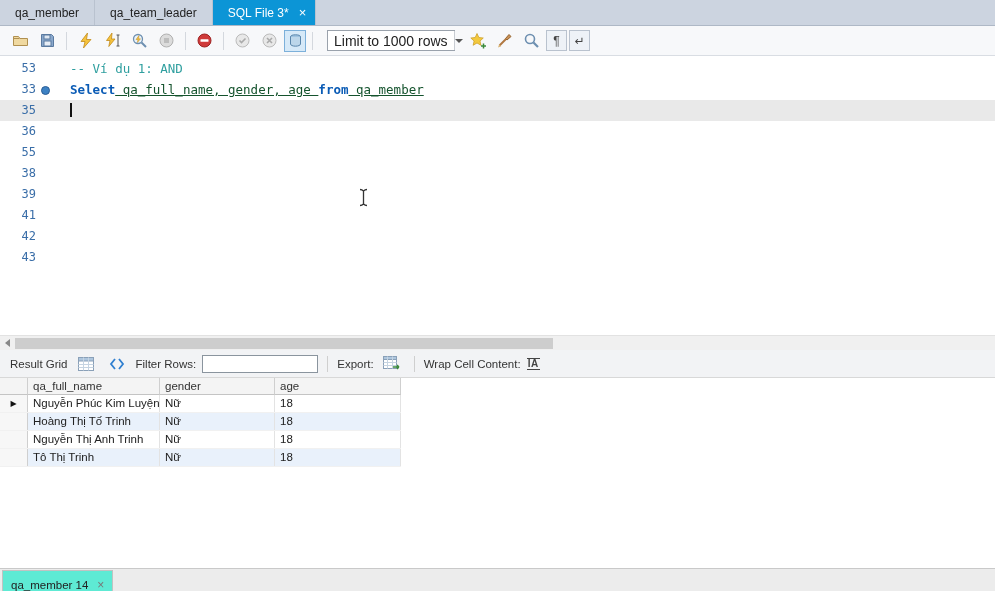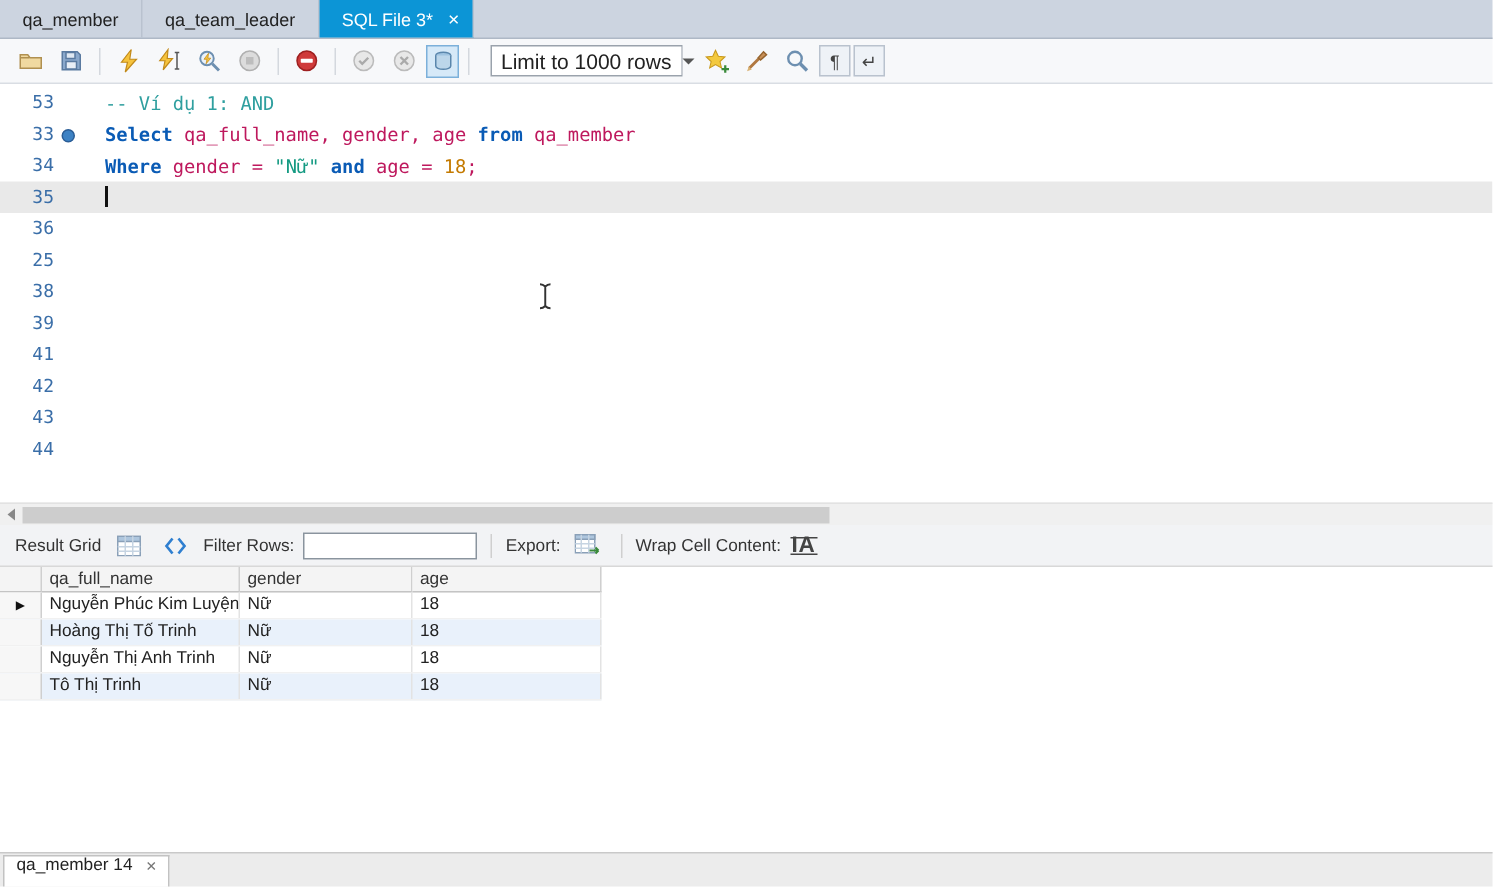--- a/index.html
+++ b/index.html
@@ -31,57 +31,57 @@
   .ed-line.current{background:#e9e9e9;}
   .ln{width:36px;text-align:right;color:#3a6ea8;flex:none;font-size:12px;}
   .mk{width:18px;flex:none;position:relative;}
   .mk.dot::after{content:"";position:absolute;left:5px;top:7px;width:9px;height:9px;border-radius:50%;
                  background:#3d82c4;border:1px solid #2a5d96;box-sizing:border-box;}
   .code{padding-left:16px;color:#111;}
   .kw{color:#0a5bb5;font-weight:bold;}
   .cm{color:#2f9f9f;}
   .st{color:#149a82;}
   .nu{color:#c47a00;}
-  .pl{color:#be185d;}
+  .pl{color:#14532d;text-decoration:underline;}
   .caret{display:inline-block;width:2px;height:14px;background:#111;vertical-align:-2px;}
 
   
   .hscroll{flex:none;height:15px;background:#f0f0f0;border-top:1px solid #e2e2e2;position:relative;box-sizing:border-box;}
   .sarrow{position:absolute;left:0;top:0;width:15px;height:14px;display:flex;align-items:center;justify-content:center;}
   .tri-left{width:0;height:0;border:4px solid transparent;border-right:5px solid #888;border-left:none;}
   .sthumb{position:absolute;left:15px;top:2px;width:538px;height:11px;background:#cdcdcd;}
 
   
   .resbar{flex:none;height:28px;background:#f2f3f5;border-bottom:1px solid #d8d8d8;display:flex;align-items:center;
           padding:0 10px;gap:6px;font-size:11.5px;box-sizing:border-box;}
   .lbl{color:#333;white-space:nowrap;}
   .filter{width:116px;height:18px;border:1px solid #8a949e;font-size:11.5px;padding:0 3px;box-sizing:border-box;
           font-family:"Liberation Sans","DejaVu Sans",sans-serif;}
   .vsep{width:1px;height:16px;background:#cfcfcf;margin:0 3px;flex:none;}
-  .ia{border-top:1.5px solid #444;border-bottom:1.5px solid #444;font-size:15px;font-weight:bold;color:#444;
+  .ia{border-top:1.5px solid #444;border-bottom:1.5px solid #444;font-size:10px;font-weight:bold;color:#444;
       line-height:10px;padding:0 1px;letter-spacing:.5px;}
 
   
   .gridarea{flex:1;background:#fff;position:relative;}
   .grid{position:absolute;left:0;top:0;}
   .ghead-row,.grow{display:flex;height:17px;line-height:16px;font-size:11.5px;}
   .gcell{box-sizing:border-box;padding:0 5px;border-right:1px solid #e3e3e3;overflow:hidden;white-space:nowrap;}
   .ghead-row .gcell{background:#f4f4f4;border-right:1px solid #cfcfcf;border-bottom:1px solid #c4c4c4;color:#333;}
   .gsel{width:28px;flex:none;background:#f7f7f7;border-right:1px solid #cfcfcf;display:flex;align-items:center;justify-content:center;padding:0;}
   .col0{width:132px;flex:none;}
   .col1{width:115px;flex:none;}
   .col2{width:126px;flex:none;}
   .grow{background:#fff;border-bottom:1px solid #f1f1f1;}
   .grow.alt{background:#e9f1fb;}
   .rowmark{font-size:8px;color:#111;}
 
   
   .bottombar{flex:none;height:23px;background:#ececec;border-top:1px solid #c9c9c9;display:flex;align-items:flex-end;
              padding-left:2px;box-sizing:border-box;}
-  .btab{height:21px;display:flex;align-items:flex-start;background:#ffffff;border:1px solid #c2c2c2;border-bottom:none;
+  .btab{height:21px;display:flex;align-items:flex-end;background:#5eead4;border:1px solid #c2c2c2;border-bottom:none;
         padding:0 8px;font-size:11.5px;gap:9px;box-sizing:border-box;}
   .bclose{color:#777;font-size:12px;line-height:1;}
 
   .mousecur{position:absolute;left:358px;top:188px;pointer-events:none;}
 </style>
 </head>
 <body>
 
 <div class="window">
 
@@ -192,30 +192,28 @@
     </span>
     <span class="boxed">
       <span>↵</span>
     </span>
   </div>
 
   <div class="editor">
     <div>
         <div class="ed-line"><span class="ln">53</span><span class="mk"></span><span class="code"><span class="cm">-- Ví dụ 1: AND</span></span></div>
         <div class="ed-line"><span class="ln">33</span><span class="mk dot"></span><span class="code"><span class="kw">Select</span><span class="pl"> qa_full_name, gender, age </span><span class="kw">from</span><span class="pl"> qa_member</span></span></div>
-        <div class="ed-line"><span class="ln">34</span><span class="mk"></span><span class="code"><span class="kw">Where</span><span class="pl"> gender = </span><span class="st">"Nữ"</span><span class="pl"> </span><span class="kw">and</span><span class="pl"> age = </span><span class="nu">18</span><span class="pl">;</span></span></div>
         <div class="ed-line current"><span class="ln">35</span><span class="mk"></span><span class="code"><span class="caret"></span></span></div>
         <div class="ed-line"><span class="ln">36</span><span class="mk"></span><span class="code"></span></div>
-        <div class="ed-line"><span class="ln">25</span><span class="mk"></span><span class="code"></span></div>
+        <div class="ed-line"><span class="ln">55</span><span class="mk"></span><span class="code"></span></div>
         <div class="ed-line"><span class="ln">38</span><span class="mk"></span><span class="code"></span></div>
         <div class="ed-line"><span class="ln">39</span><span class="mk"></span><span class="code"></span></div>
         <div class="ed-line"><span class="ln">41</span><span class="mk"></span><span class="code"></span></div>
         <div class="ed-line"><span class="ln">42</span><span class="mk"></span><span class="code"></span></div>
         <div class="ed-line"><span class="ln">43</span><span class="mk"></span><span class="code"></span></div>
-        <div class="ed-line"><span class="ln">44</span><span class="mk"></span><span class="code"></span></div>
       </div>
   </div>
 
   <div class="hscroll">
     <div class="sarrow">
         <span class="tri-left"></span>
       </div>
     <div class="sthumb"></div>
   </div>
 

